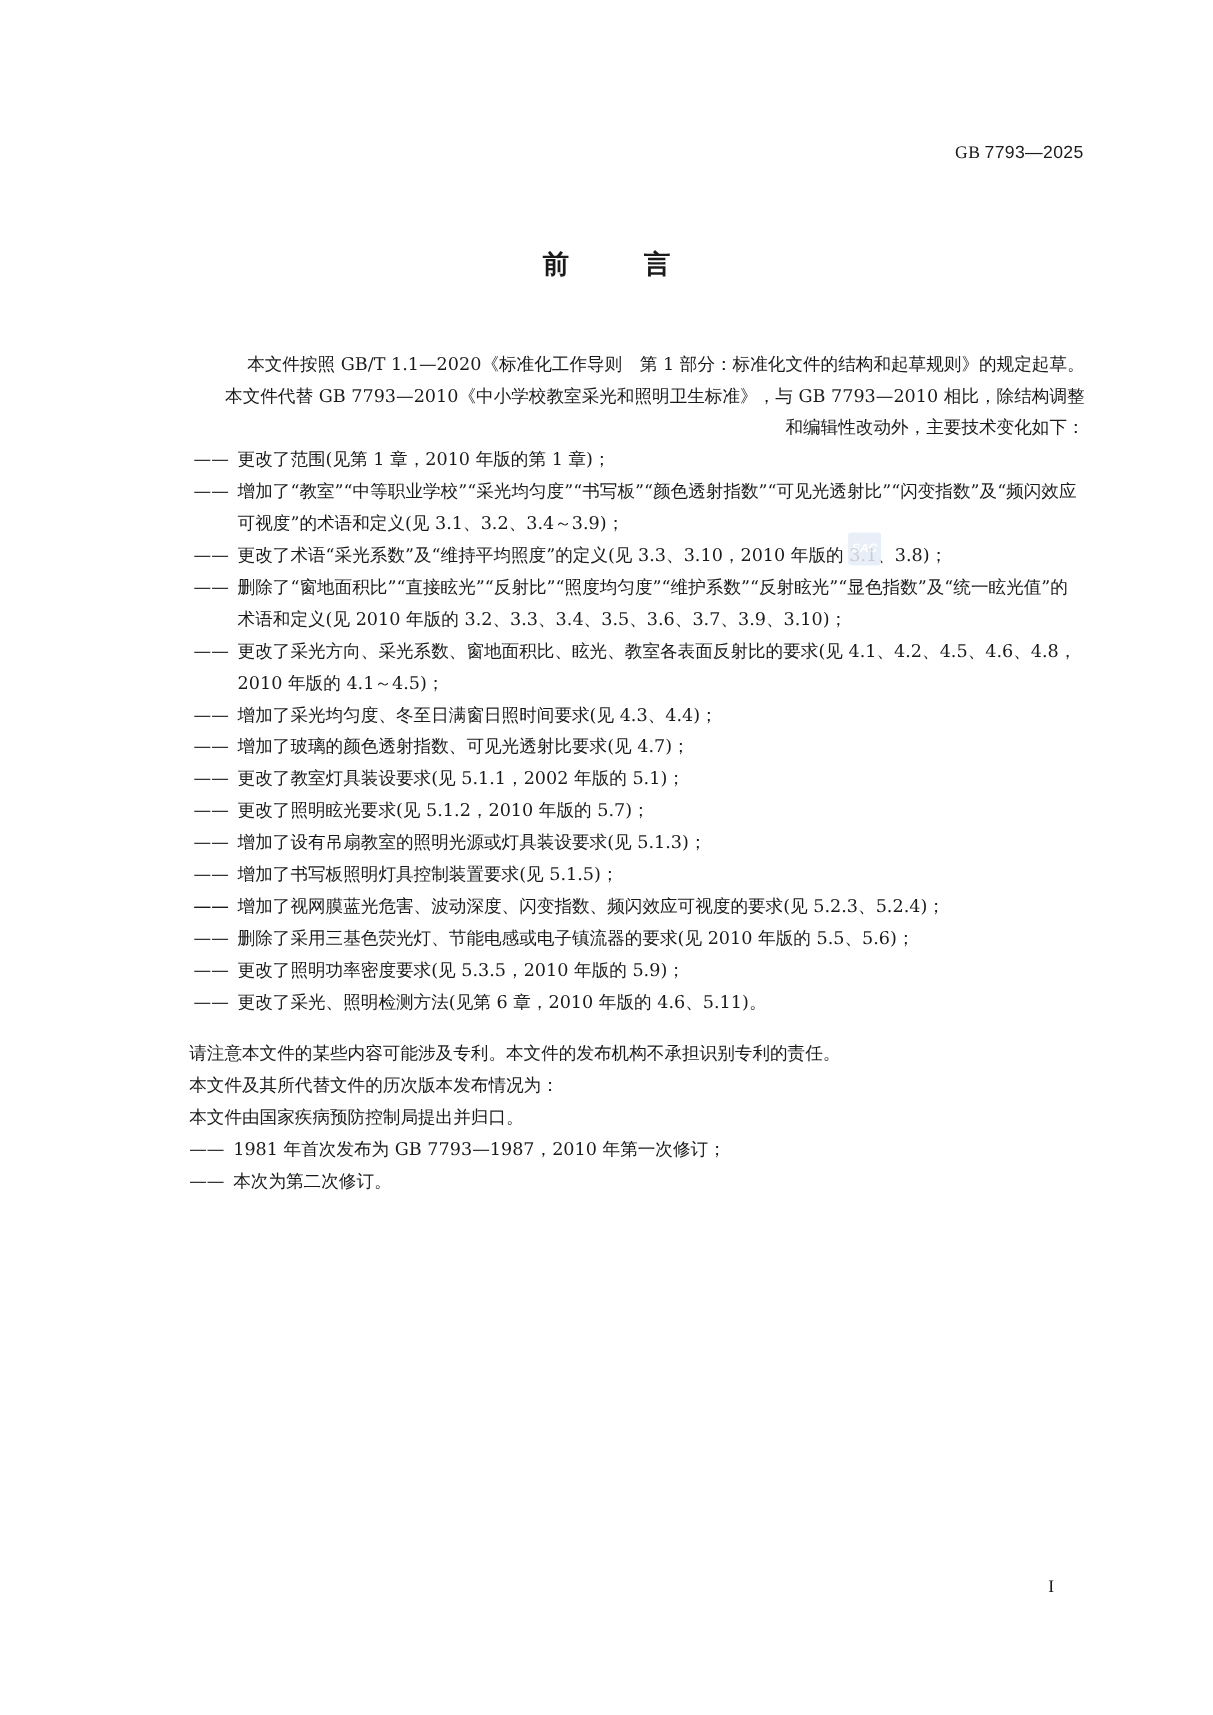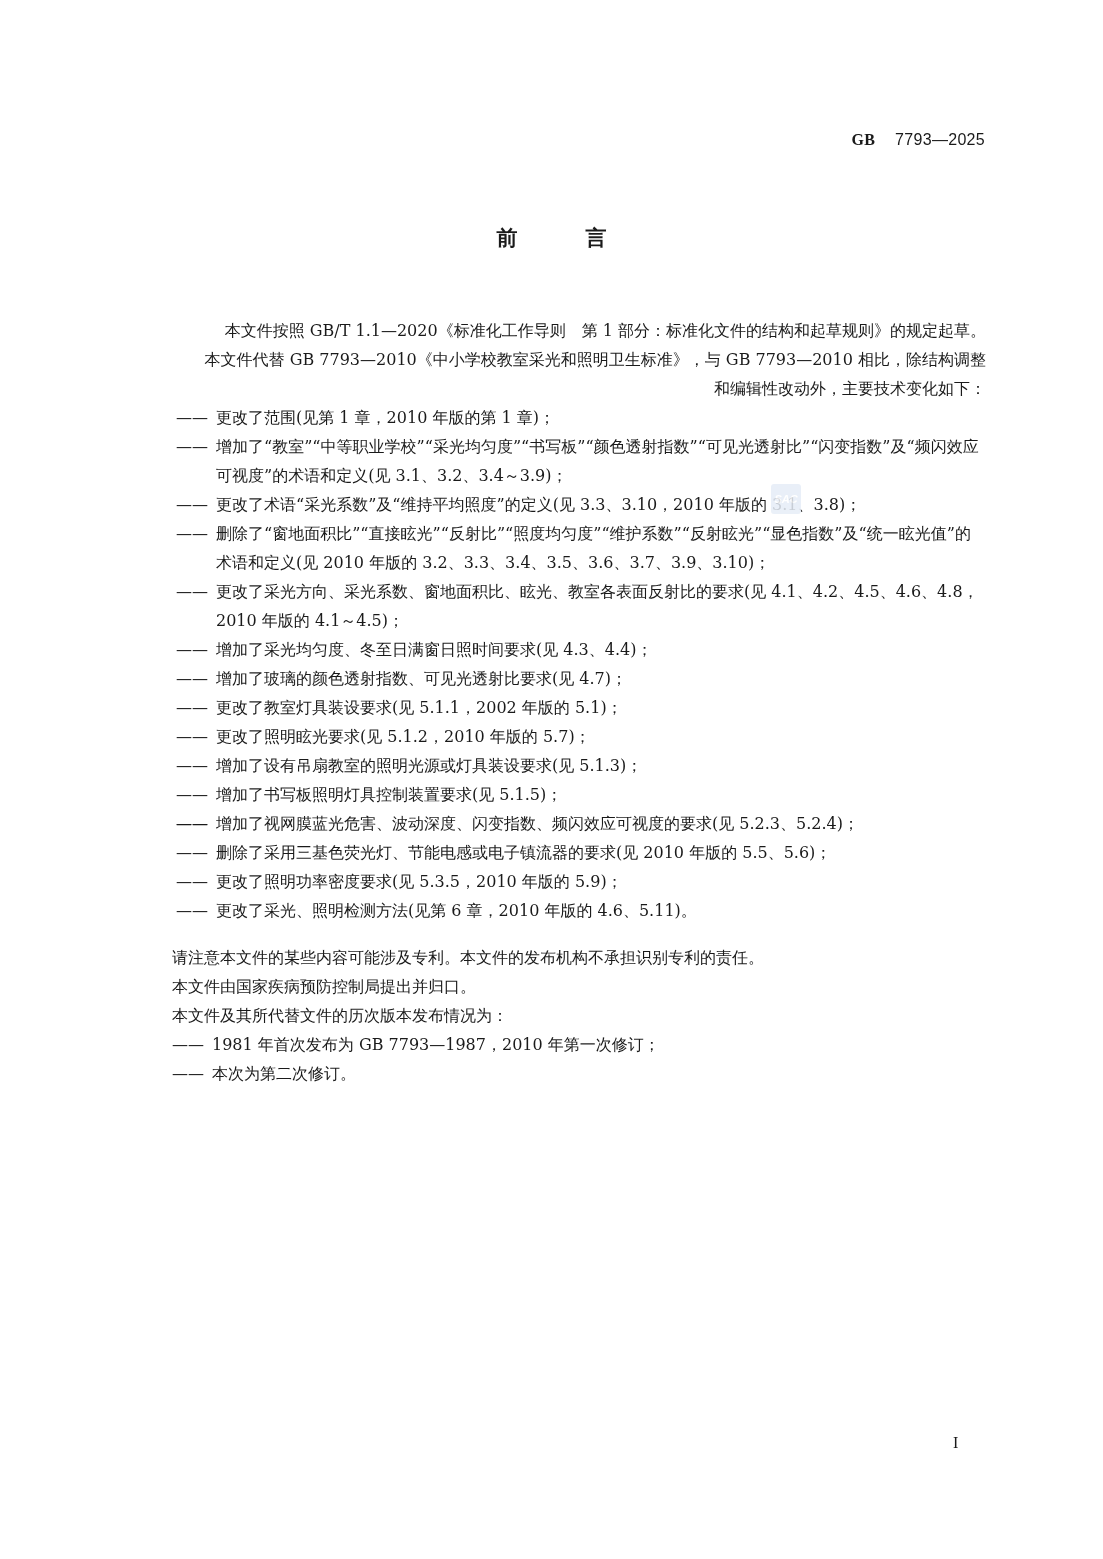--- a/index.html
+++ b/index.html
@@ -1,22 +1,22 @@
 <!DOCTYPE html>
 <html><head>
 <meta charset="utf-8">
 <style>
   html, body { margin: 0; padding: 0; background: #ffffff; }
   body { width: 1103px; height: 1559px; position: relative; overflow: hidden;
          font-family: "DejaVu Serif", "Liberation Serif", serif; color: #1a1a1a; }
   .header-code { position: absolute; top: 131px; right: 118px; font-size: 16px;
                  font-family: "Liberation Sans", "DejaVu Sans", sans-serif; letter-spacing: 0.3px; }
-  .header-code .gb { font-family: "Liberation Serif", serif; font-weight: bold; margin-right: 20px; }
+  .header-code .gb { font-family: "Liberation Serif", serif; font-weight: normal; margin-right: 4px; }
   .title { position: absolute; top: 224px; left: 0; width: 1103px; text-align: center;
-           font-family: "DejaVu Sans", sans-serif; font-weight: bold; font-size: 21px; }
+           font-family: "DejaVu Sans", sans-serif; font-weight: bold; font-size: 24px; }
   .title span { display: inline-block; margin: 0 34px; }
   .content { position: absolute; top: 316px; left: 168px; width: 818px;
              font-size: 16px; line-height: 29px; }
   .para { margin: 0; text-indent: 0; }
   .para.indent { text-indent: 2em; text-align: right; }
   .item { position: relative; padding-left: 40px; margin: 0; }
   .item .dash { position: absolute; left: 0; top: 0; }
   .plain { margin: 0; }
   .sac-mark { position: absolute; top: 484px; left: 771px; width: 30px; height: 30px;
               background: #e6edf7; border-radius: 3px; color: #ffffff; font-size: 11px;
@@ -53,22 +53,22 @@
     <p class="item"><span class="dash">——</span><span>增加了设有吊扇教室的照明光源或灯具装设要求(见 5.1.3)；</span></p>
     <p class="item"><span class="dash">——</span><span>增加了书写板照明灯具控制装置要求(见 5.1.5)；</span></p>
     <p class="item"><span class="dash">——</span></p>
     <p class="item"><span class="dash">——</span><span>增加了视网膜蓝光危害、波动深度、闪变指数、频闪效应可视度的要求(见 5.2.3、5.2.4)；</span></p>
     <p class="item"><span class="dash">——</span><span>删除了采用三基色荧光灯、节能电感或电子镇流器的要求(见 2010 年版的 5.5、5.6)；</span></p>
     <p class="item"><span class="dash">——</span><span>更改了照明功率密度要求(见 5.3.5，2010 年版的 5.9)；</span></p>
     <p class="item"><span class="dash">——</span><span>更改了采光、照明检测方法(见第 6 章，2010 年版的 4.6、5.11)。</span></p>
   </div>
 
   <p class="plain" style="padding-left:4px;margin-top:18px;">请注意本文件的某些内容可能涉及专利。本文件的发布机构不承担识别专利的责任。</p>
+  <p class="plain" style="padding-left:4px;">本文件及其所代替文件的历次版本发布情况为：</p>
   <p class="plain" style="padding-left:4px;">本文件由国家疾病预防控制局提出并归口。</p>
-  <p class="plain" style="padding-left:4px;">本文件及其所代替文件的历次版本发布情况为：</p>
 
   <div style="padding-left:4px;">
     <p class="item"><span class="dash">——</span><span>1981 年首次发布为 GB 7793—1987，2010 年第一次修订；</span></p>
     <p class="item"><span class="dash">——</span><span>本次为第二次修订。</span></p>
   </div>
 </div>
 
 <div class="sac-mark">SAC</div>
 
 <div class="page-num">I</div>

